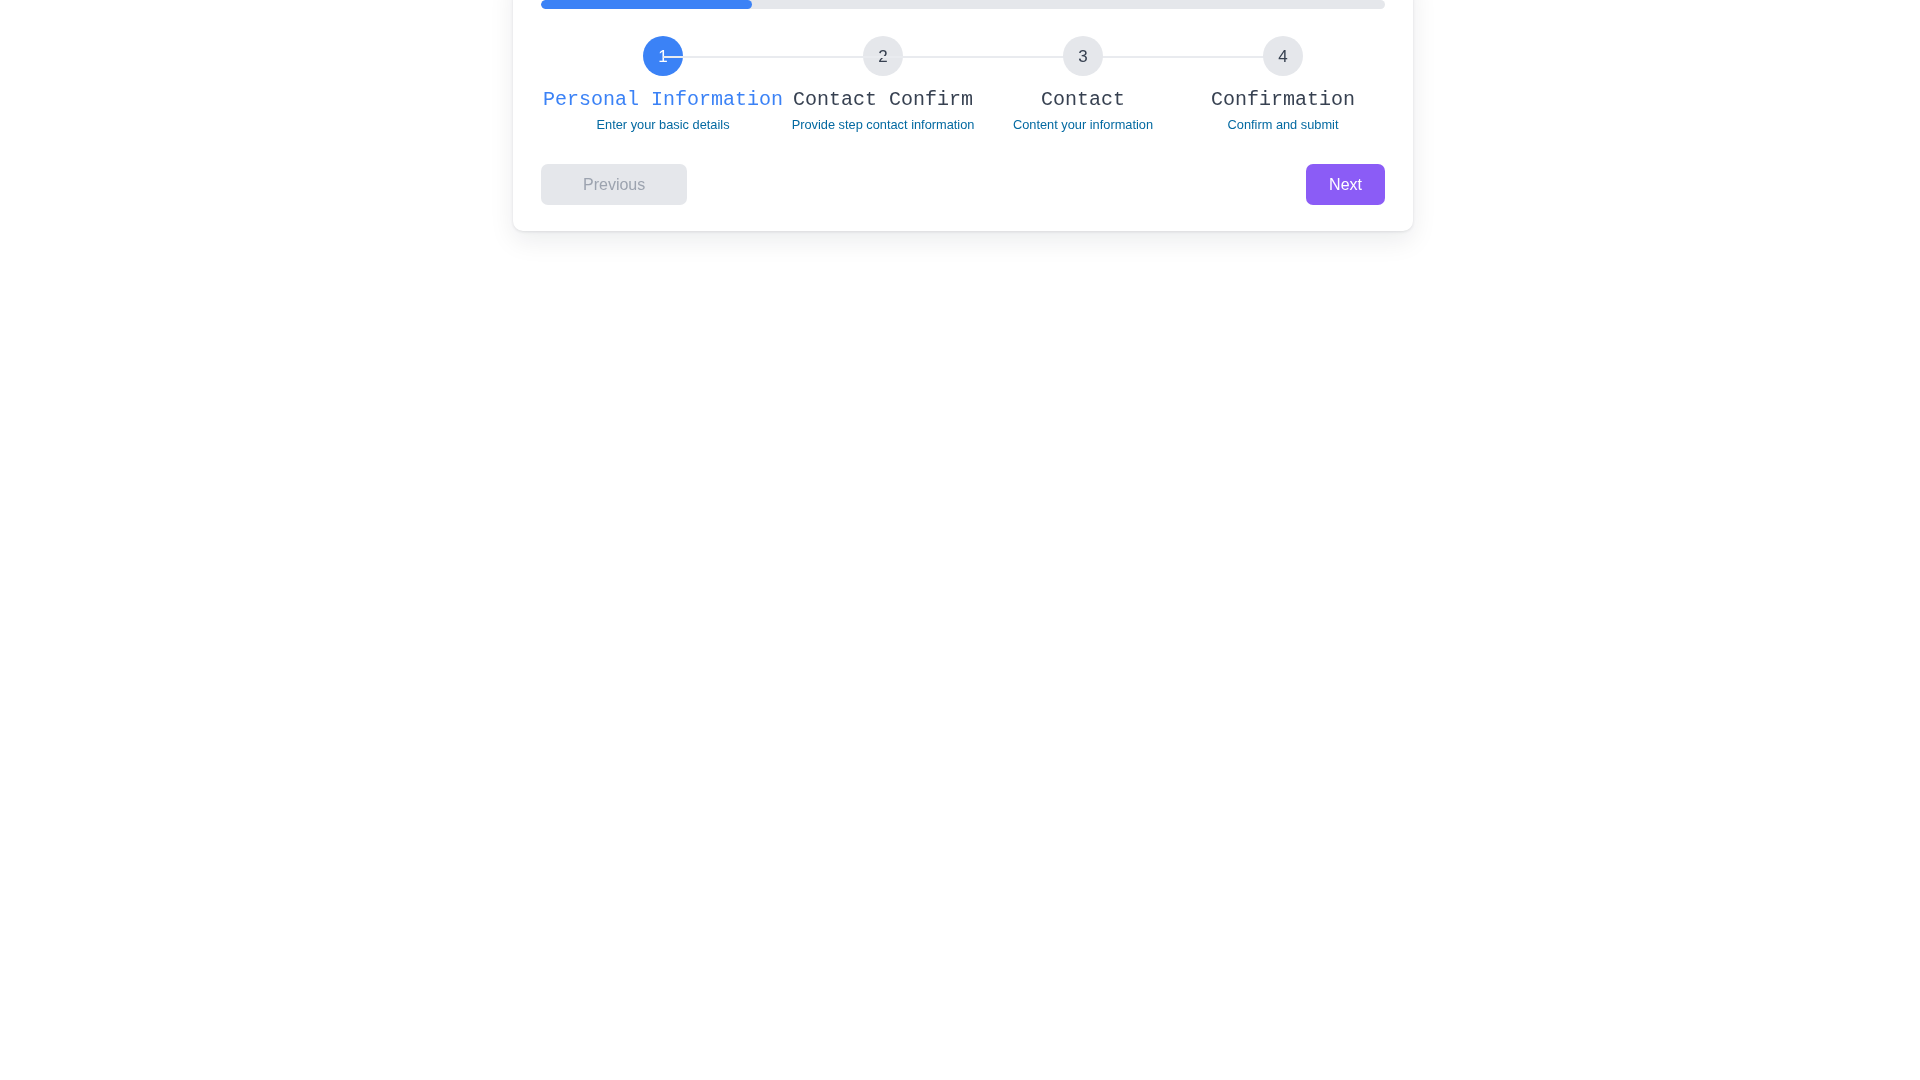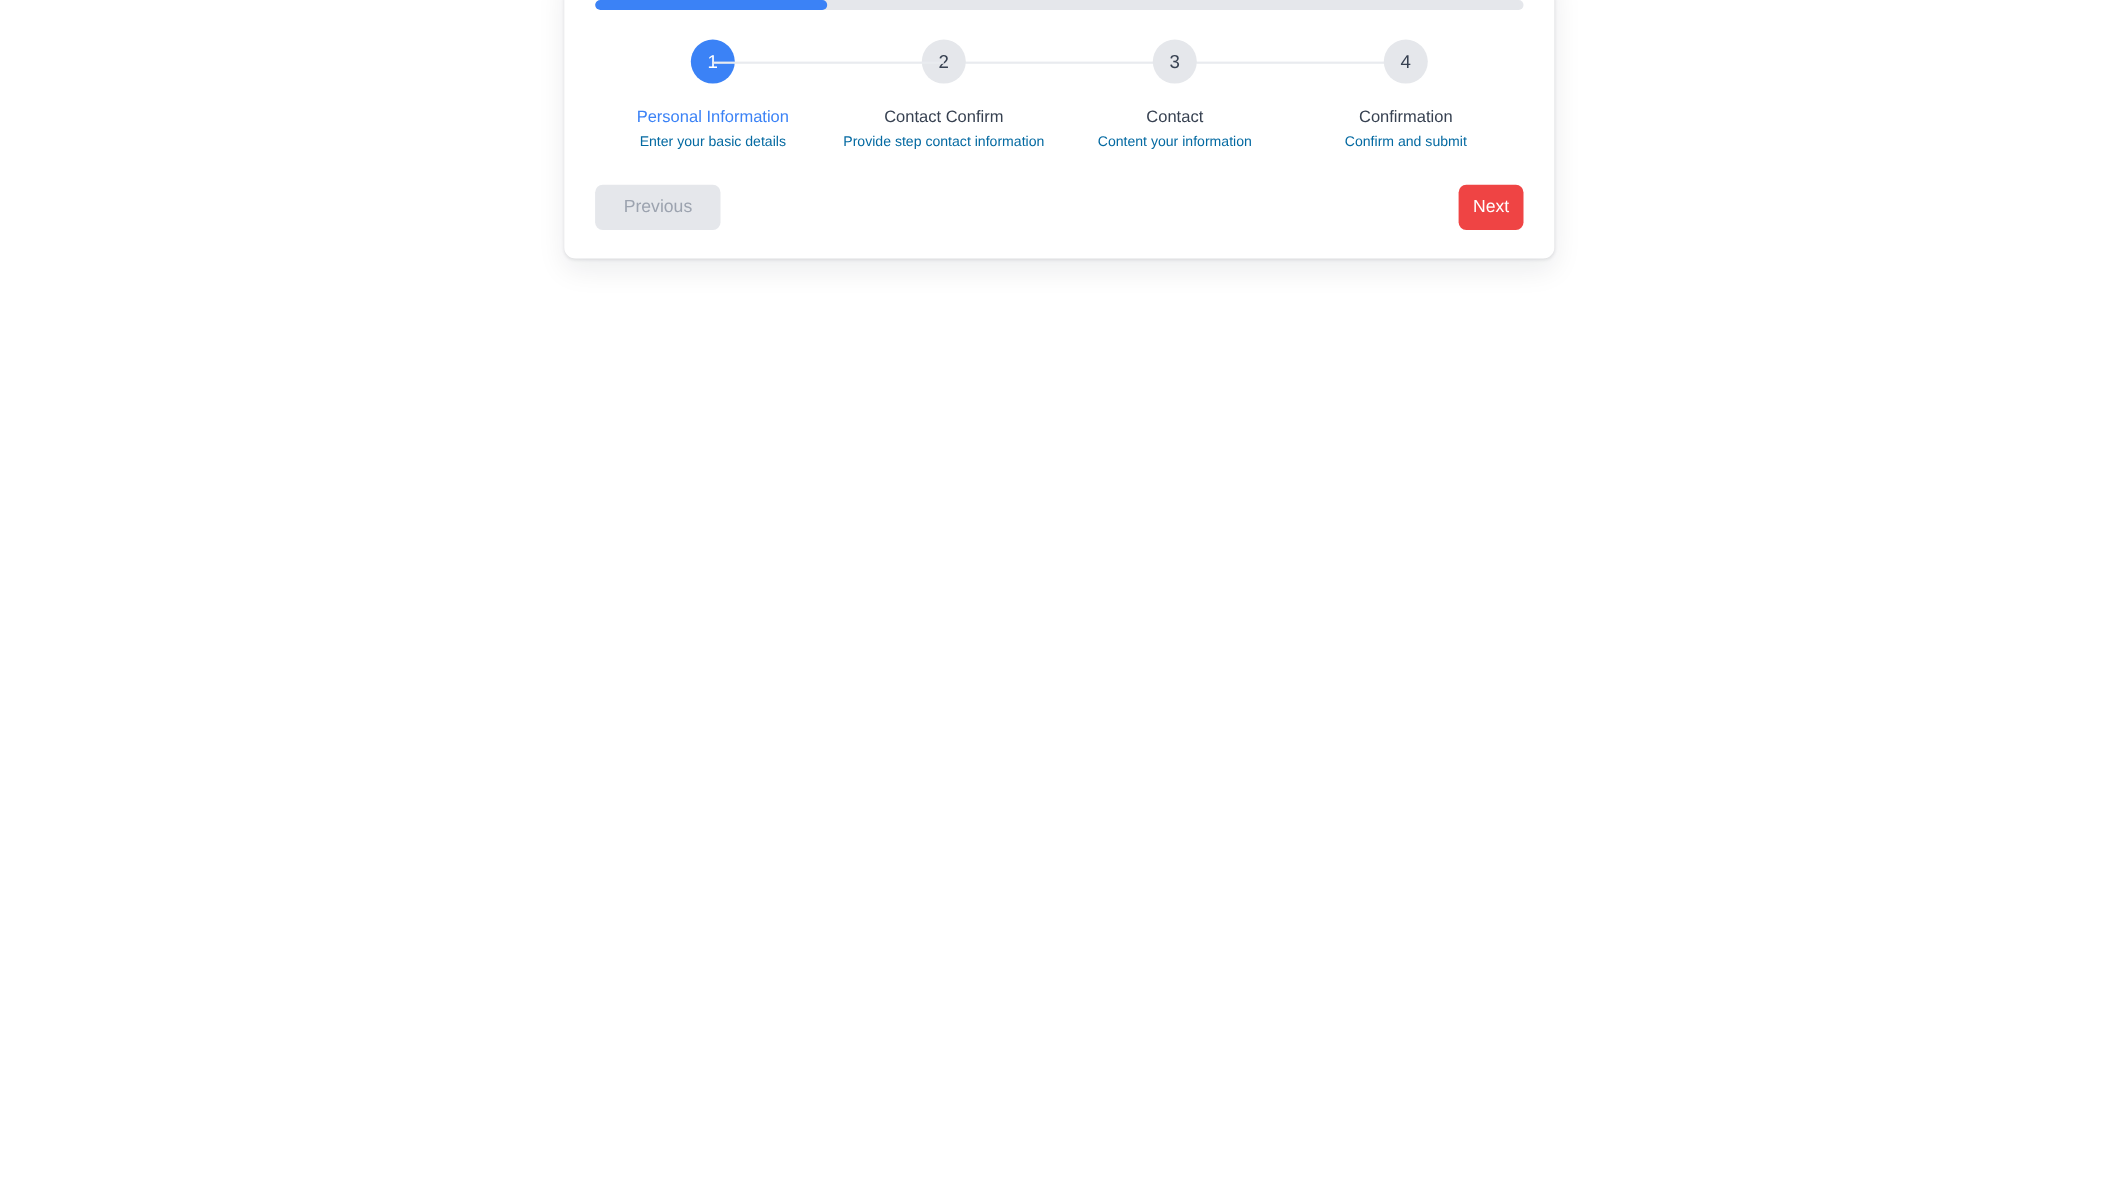--- a/index.html
+++ b/index.html
@@ -80,24 +80,25 @@
     line-height: 1;
   }
   .step.active .step-circle {
     background: #3b82f6;
     color: #ffffff;
   }
   
   .step.active .step-connector { z-index: 2; }
 
   .step-label {
-    margin-top: 22px;
-    font-size: 15px;
+    margin-top: 12px;
+    font-size: 20px;
     color: #374151;
     white-space: nowrap;
+    font-family: Liberation Mono, monospace;
   }
   .step.active .step-label { color: #3b82f6; }
 
   .step-desc {
     margin-top: 6px;
     font-size: 12.8px;
     color: #0369a1;
     white-space: nowrap;
   }
 
@@ -120,33 +121,33 @@
     margin-top: 32px;
     display: flex;
     justify-content: space-between;
     align-items: center;
   }
   .btn {
     border: none;
     border-radius: 7px;
     font-size: 16px;
     font-family: "Liberation Sans", sans-serif;
-    padding: 11px 26px;
+    padding: 11px 42px;
     cursor: pointer;
     line-height: 1.2;
   }
   .btn-prev {
     background: #e5e7eb;
     color: #9ca3af;
     cursor: default;
   }
   .btn-next {
-    background: #ef4444;
+    background: #8b5cf6;
     color: #ffffff;
-    padding: 11px 13px;
+    padding: 11px 23px;
   }
 </style>
 </head>
 <body>
 
 <div class="wizard-card">
 
   <div class="progress-track">
     <div class="progress-fill" style="width: 25%;"></div>
   </div>

